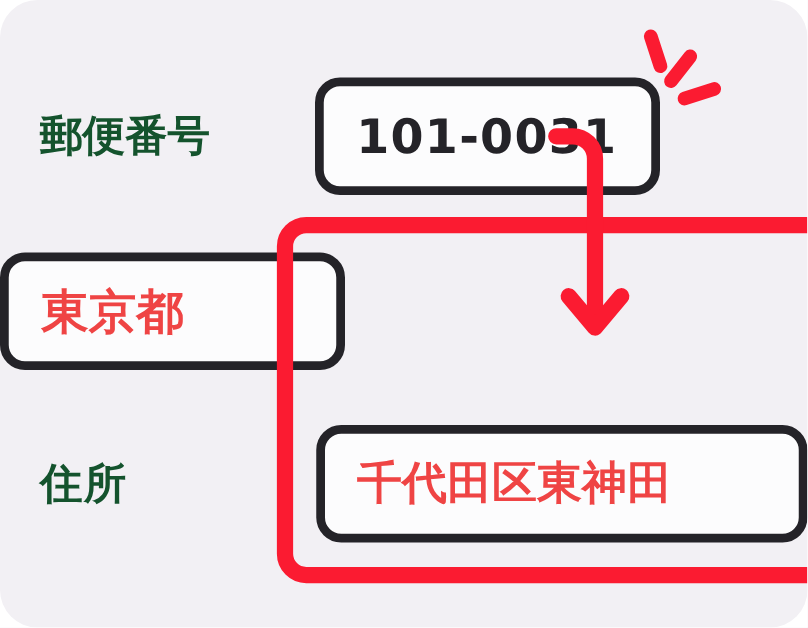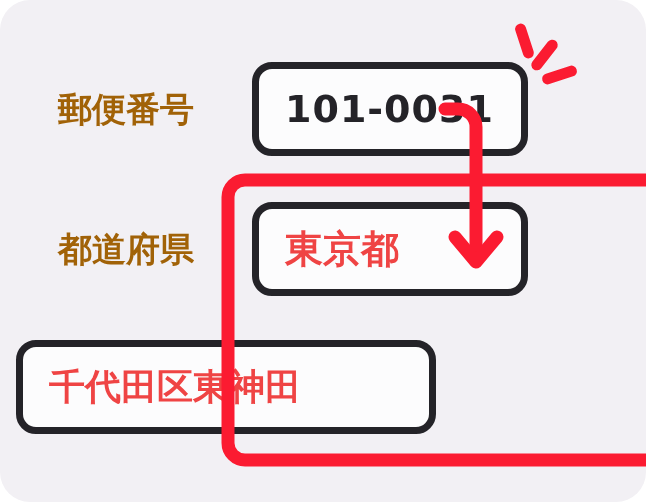--- a/index.html
+++ b/index.html
@@ -26,24 +26,24 @@
     display: flex;
     align-items: center;
   }
   #row-postal { top: 62px; }
   #row-pref   { top: 202px; }
   #row-addr   { top: 340px; }
 
   .row-label {
     width: 252px;
     box-sizing: border-box;
-    padding-left: 58px;
+    padding-left: 32px;
     font-size: 34px;
     font-weight: bold;
-    color: #a16207;
+    color: #14532d;
     letter-spacing: 0px;
     white-space: nowrap;
     line-height: 1;
   }
   #label-addr { letter-spacing: 1px; }
 
   .field {
     position: relative;
     box-sizing: border-box;
     height: 94px;
@@ -94,27 +94,27 @@
 <div class="screen">
 
   <div class="row" id="row-postal">
     <div class="row-label" id="label-postal">郵便番号</div>
     <div class="field" id="field-postal">
       <span class="field-value value-dark" id="value-postal">101-0031</span>
     </div>
   </div>
 
   <div class="row" id="row-pref">
-    <div class="row-label" id="label-pref">都道府県</div>
     <div class="field" id="field-pref">
       <span class="field-value value-red" id="value-pref">東京都</span>
     </div>
   </div>
 
   <div class="row" id="row-addr">
+    <div class="row-label" id="label-addr">住所</div>
     <div class="field" id="field-addr">
       <span class="field-value value-red" id="value-addr">千代田区東神田</span>
     </div>
   </div>
 
   <div class="overlay">
 
     <svg width="646" height="502" viewBox="0 0 646 502" style="position:absolute;left:0;top:0;">
       <path d="M 660 180 L 245 180 A 17 17 0 0 0 228 197 L 228 443 A 17 17 0 0 0 245 460 L 660 460" fill="none" stroke="#fb1b31" stroke-width="13" stroke-linecap="butt" stroke-linejoin="round"></path>
     </svg>

